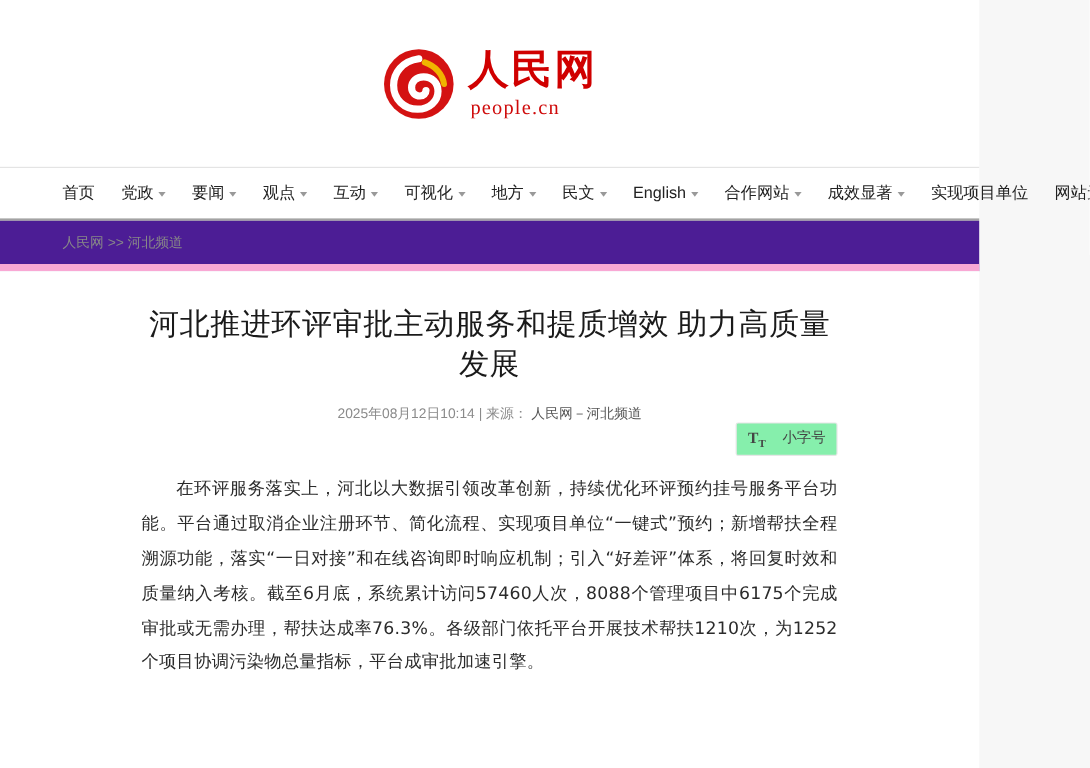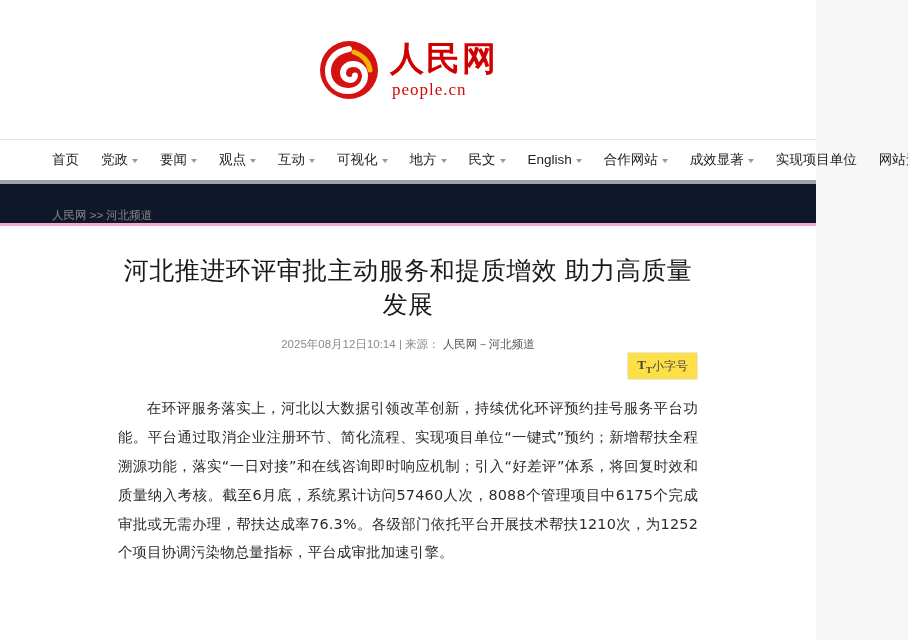--- a/index.html
+++ b/index.html
@@ -60,21 +60,21 @@
     font-family: "Liberation Serif", serif;
     font-size: 17px;
     color: #cf0a0a;
     letter-spacing: 1px;
     margin-top: 3px;
     margin-left: 2px;
   }
   
   .navbar {
     height: 44px;
-    border-bottom: 4px solid #a3a3a3;
+    border-bottom: 2px solid #a3a3a3;
     display: flex;
     align-items: center;
     padding: 0 52px;
     background: #fff;
     box-sizing: border-box;
   }
   .nav-items {
     display: flex;
     align-items: center;
     flex: 1;
@@ -98,43 +98,43 @@
     height: 0;
     border-left: 3.5px solid transparent;
     border-right: 3.5px solid transparent;
     border-top: 4px solid #999;
     margin-top: 2px;
   }
   
   .breadcrumb-bar {
     height: 42px;
     display: flex;
-    align-items: flex-end;
+    align-items: center;
     padding: 0 52px;
     box-sizing: border-box;
-    border-bottom: 3px solid #f9a8d4;
-    background: #0f172a;
+    border-bottom: 6px solid #f9a8d4;
+    background: #4c1d95;
   }
   .breadcrumb {
     font-size: 11.5px;
     color: #888;
   }
   
   .article {
     flex: 1;
     padding: 28px 0 0 0;
     background: #fff;
     overflow: hidden;
   }
   .article-inner {
     width: 580px;
     margin: 0 auto;
   }
   .headline {
-    font-family: Liberation Sans, sans-serif;
+    font-family: Liberation Serif, serif;
     font-size: 25px;
     line-height: 1.34;
     font-weight: normal;
     text-align: center;
     color: #1a1a1a;
     margin: 0 0 16px 0;
     letter-spacing: 0.5px;
   }
   .meta {
     text-align: center;
@@ -142,29 +142,29 @@
     color: #8a8a8a;
   }
   .meta .source-label { color: #8a8a8a; }
   .meta .source-name { color: #555; }
   .tools {
     display: flex;
     justify-content: flex-end;
     margin-bottom: 14px;
   }
   .font-size-btn {
-    background: #fde047;
+    background: #86efac;
     border: 1px solid #e6e6e6;
     border-radius: 2px;
     font-size: 12px;
     color: #444;
     padding: 4px 9px;
     display: flex;
-    align-items: center;
-    gap: 0;
+    align-items: flex-start;
+    gap: 14px;
     cursor: pointer;
     line-height: 1.2;
   }
   .font-size-btn .tt {
     font-family: "Liberation Serif", serif;
     font-weight: bold;
     font-size: 13px;
   }
   .font-size-btn .tt sub {
     font-size: 9px;

